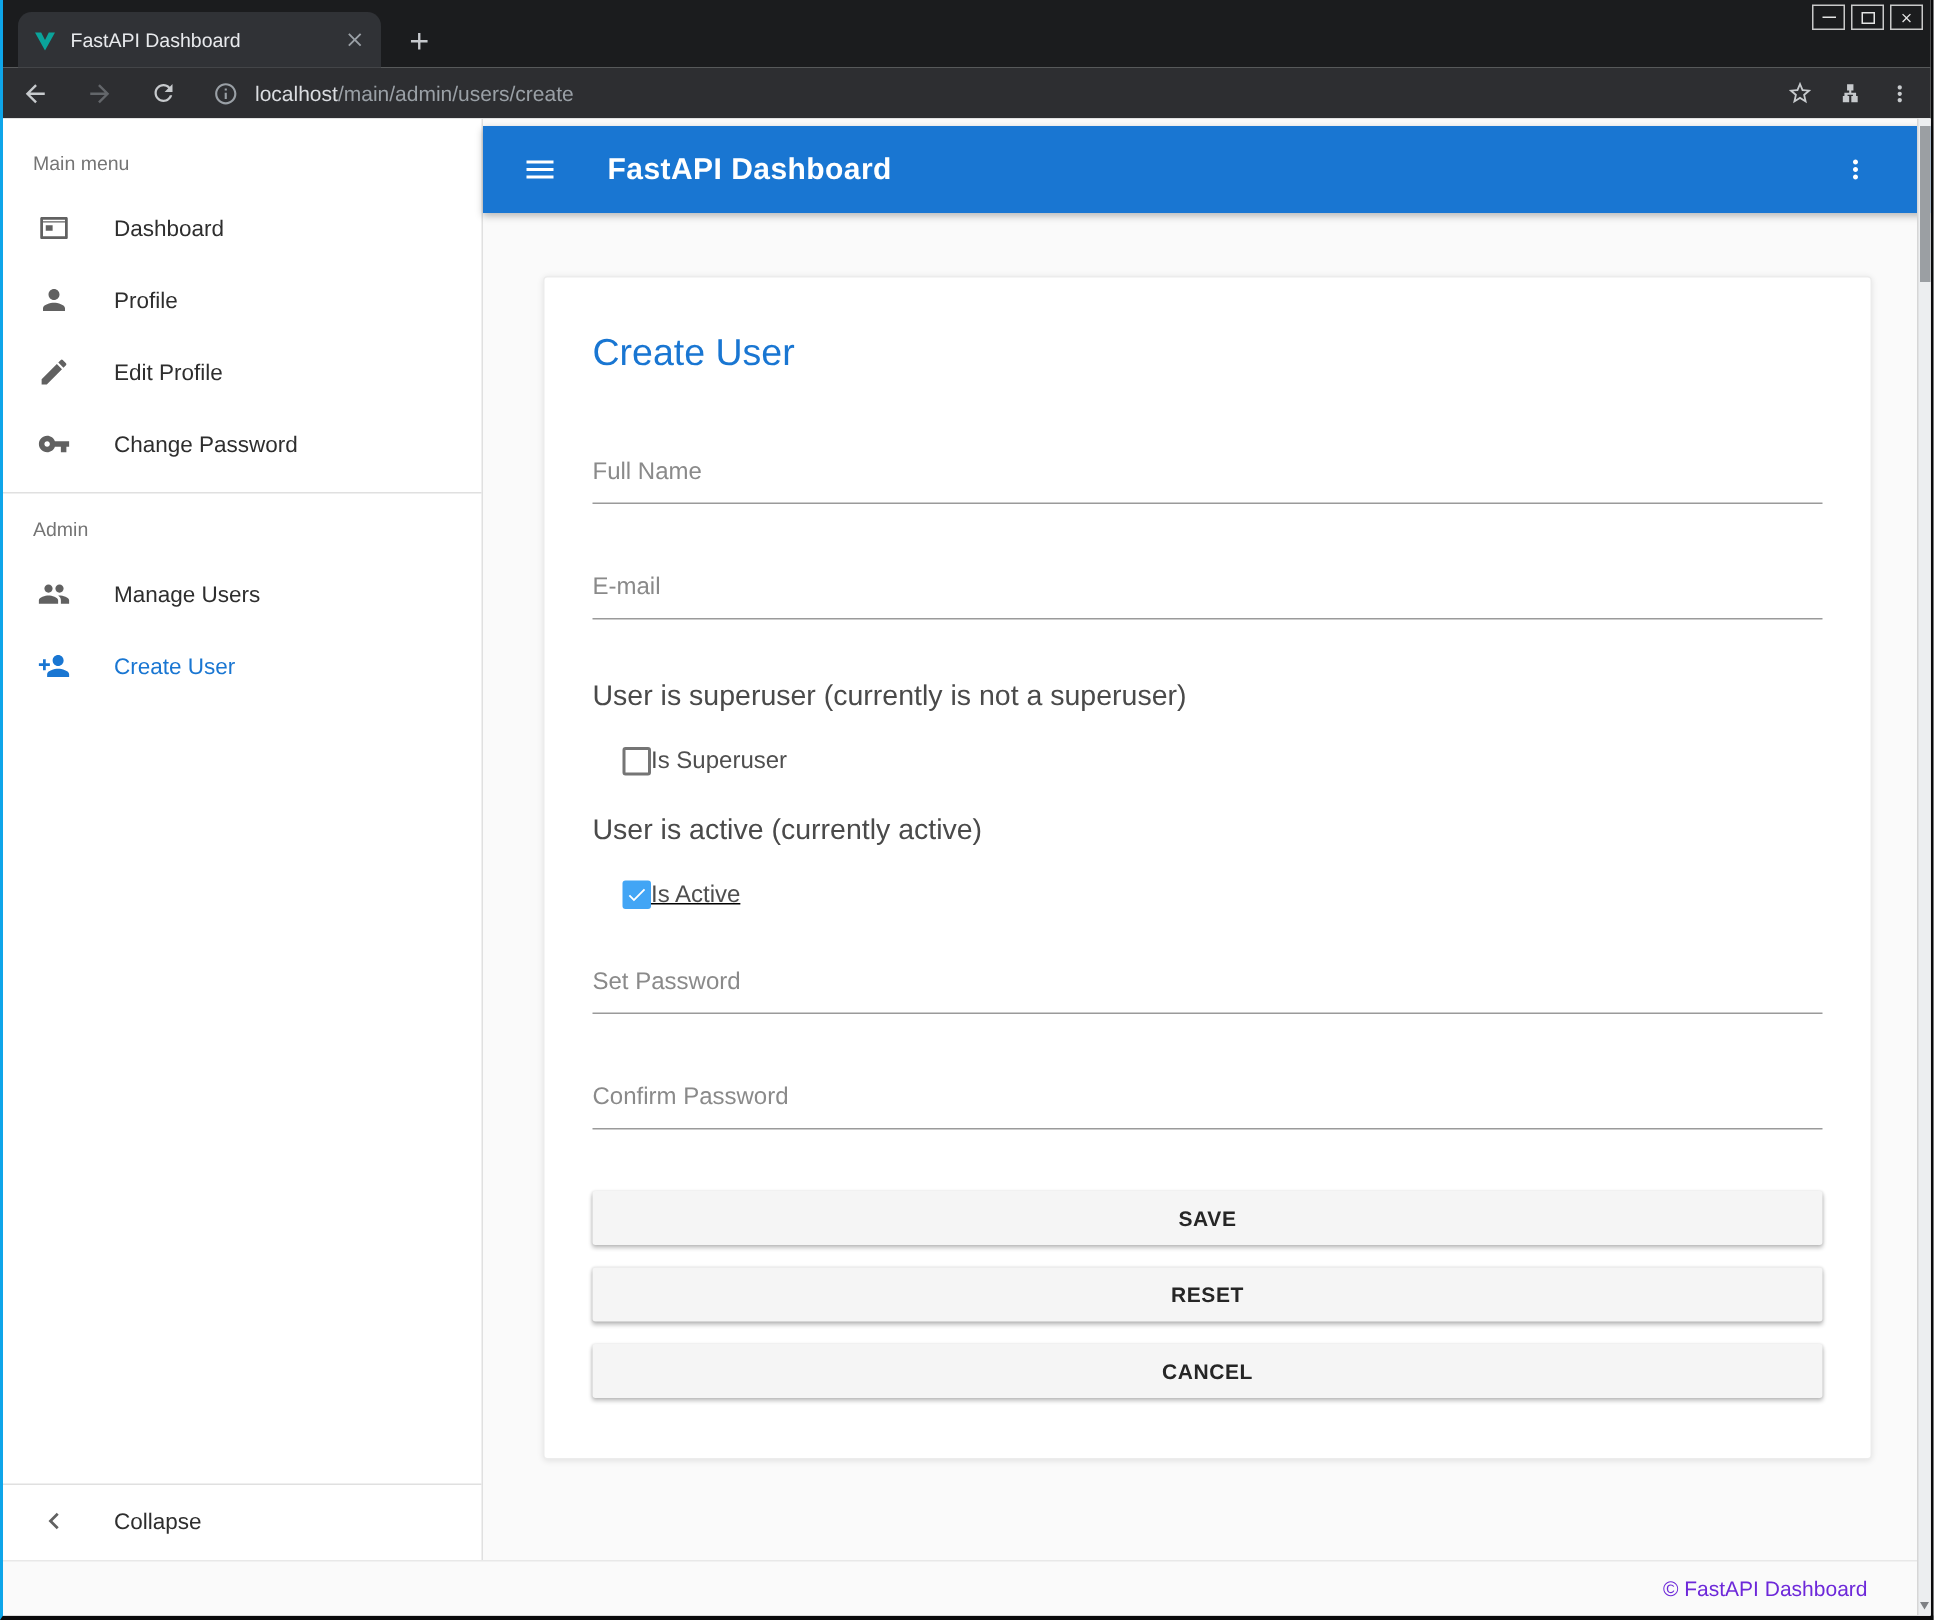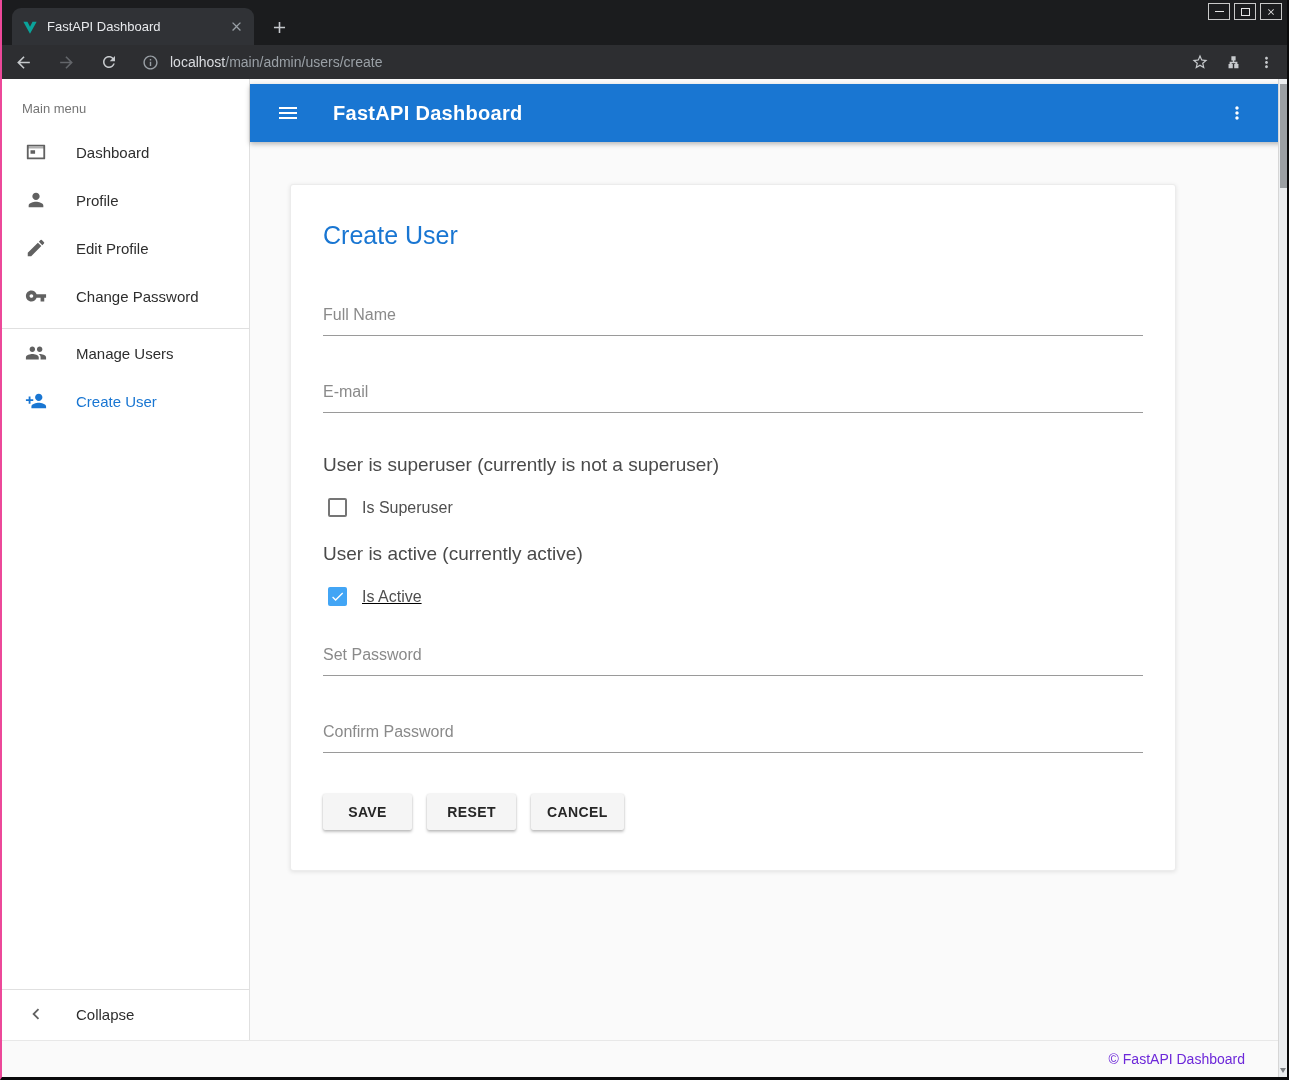--- a/index.html
+++ b/index.html
@@ -1,20 +1,20 @@
 <!DOCTYPE html>
 <html><head>
 <meta charset="utf-8">
 <style>
   * { margin:0; padding:0; box-sizing:border-box; }
   html,body { width:1289px; height:1080px; overflow:hidden; }
   body { font-family:"Liberation Sans", sans-serif; background:#101112; }
 
   .window { width:1289px; height:1080px; display:flex; flex-direction:column;
-            border-left:2px solid #ec4899; border-right:2px solid #0a0a0b; border-bottom:3px solid #0a0a0b; background:#fff; }
+            border-left:2px solid #0ea5e9; border-right:2px solid #0a0a0b; border-bottom:3px solid #0a0a0b; background:#fff; }
 
   
   .tabbar { height:45px; background:#1b1c1e; display:flex; align-items:flex-end; position:relative; flex:0 0 auto; }
   .tab { margin-left:10px; width:242px; height:37px; background:#303236; border-radius:9px 9px 0 0;
          display:flex; align-items:center; padding:0 10px; gap:9px; cursor:pointer; }
   .tab-title { color:#e8eaed; font-size:13px; flex:1; white-space:nowrap; overflow:hidden; }
   .icon { display:inline-flex; align-items:center; justify-content:center; }
   .icon svg { display:block; }
   .newtab { align-self:center; margin-top:10px; margin-left:16px; cursor:pointer; }
   .win-controls { position:absolute; top:3px; right:5px; display:flex; gap:4px; }
@@ -28,21 +28,21 @@
   .url-text { font-size:14px; }
   .url-host { color:#dadce0; }
   .url-path { color:#9aa0a6; }
   .addr-right { display:flex; align-items:center; gap:16px; }
 
   
   .page-area { flex:1; display:flex; flex-direction:column; position:relative; min-height:0; background:#fafafa; }
   .app-body { flex:1; display:flex; min-height:0; }
 
   
-  .sidebar { width:248px; background:#fff; border-right:1px solid #e0e0e0; display:flex; flex-direction:column; flex:0 0 auto; }
+  .sidebar { width:320px; background:#fff; border-right:1px solid #e0e0e0; display:flex; flex-direction:column; flex:0 0 auto; }
   .side-scroll { flex:1; padding-top:6px; }
   .section-label { color:#757575; font-size:13px; padding:16px 20px 12px; }
   .side-item { height:48px; display:flex; align-items:center; padding-left:23px; gap:29px; font-size:15px; color:#2e2e2e; cursor:pointer; }
   .side-item .icon svg { fill:#616161; }
   .side-item.active { color:#1976d2; }
   .side-item.active .icon svg { fill:#1976d2; }
   .divider { border-top:1px solid #e0e0e0; }
   .side-bottom { flex:0 0 auto; padding-bottom:2px; }
 
   
@@ -57,29 +57,29 @@
   .card { width:886px; margin:42px 0 0 40px; background:#fff; border:1px solid #ececec; border-radius:3px;
           box-shadow:0 1px 4px rgba(0,0,0,0.10); padding:36px 32px 40px; }
   .card-title { color:#1976d2; font-size:25px; font-weight:normal; margin-bottom:50px; }
 
   .field { margin-bottom:41px; }
   .field input { width:100%; border:none; outline:none; border-bottom:1px solid #9a9a9a; background:transparent;
                  font-family:inherit; font-size:16px; color:#333; padding:6px 0 11px; }
   .field input::placeholder { color:#8a8a8a; opacity:1; }
 
   .hint { font-size:19px; color:#4a4a4a; margin-bottom:22px; }
-  .check-row { display:flex; align-items:center; gap:15px; margin:0 0 26px 5px; cursor:pointer; }
+  .check-row { display:flex; align-items:center; margin:0 0 26px 20px; cursor:pointer; }
   .checkbox { width:19px; height:19px; border:2px solid #757575; border-radius:2px; background:#fff;
               display:flex; align-items:center; justify-content:center; flex:0 0 auto; }
   .checkbox.checked { border:none; background:#42a5f5; }
   .checkbox.checked svg { fill:#fff; }
   .check-label { font-size:16px; color:#4f4f4f; }
   .gap-lg { margin-bottom:34px;text-decoration:underline; }
 
-  .btn-row { display:flex; gap:15px; margin-top:28px; }
+  .btn-row { display:flex; gap:15px; margin-top:28px;flex-direction:column; }
   .btn { min-width:89px; height:36px; background:#f5f5f5; border:none; border-radius:2px; cursor:pointer;
          box-shadow:0 2px 3px rgba(0,0,0,0.24), 0 0 2px rgba(0,0,0,0.12);
          font-family:inherit; font-size:14px; font-weight:bold; letter-spacing:.4px; color:#262626; padding:0 16px; }
 
   .footer { flex:0 0 auto; height:37px; background:#fafafa; border-top:1px solid #e8e8e8;
             display:flex; align-items:center; justify-content:flex-end; padding-right:42px; font-size:14px; color:#6d28d9; }
 
   
   .scrollbar { position:absolute; top:0; right:0; bottom:0; width:9px; background:#eceef0; border-left:1px solid #d6d6d6; z-index:10; }
   .scroll-thumb { position:absolute; top:5px; left:1px; width:7px; height:104px; background:#9b9fa3; cursor:grab; }
@@ -208,20 +208,21 @@
             <span class="icon">
               <svg width="22" height="22" viewBox="0 0 24 24">
                   <path d="M12.65 10C11.83 7.67 9.61 6 7 6c-3.31 0-6 2.69-6 6s2.69 6 6 6c2.61 0 4.83-1.67 5.65-4H17v4h4v-4h2v-4H12.65zM7 14c-1.1 0-2-.9-2-2s.9-2 2-2 2 .9 2 2-.9 2-2 2z"></path>
                 </svg>
             </span>
             <span>Change Password</span>
           </div>
 
           <div class="divider" style="margin-top:8px"></div>
 
+          <div class="section-label">Admin</div>
 
           <div class="side-item">
             <span class="icon">
               <svg width="22" height="22" viewBox="0 0 24 24">
                   <path d="M16 11c1.66 0 2.99-1.34 2.99-3S17.66 5 16 5c-1.66 0-3 1.34-3 3s1.34 3 3 3zm-8 0c1.66 0 2.99-1.34 2.99-3S9.66 5 8 5C6.34 5 5 6.34 5 8s1.34 3 3 3zm0 2c-2.33 0-7 1.17-7 3.5V19h14v-2.5c0-2.33-4.67-3.5-7-3.5zm8 0c-.29 0-.62.02-.97.05 1.16.84 1.97 1.97 1.97 3.45V19h6v-2.5c0-2.33-4.67-3.5-7-3.5z"></path>
                 </svg>
             </span>
             <span>Manage Users</span>
           </div>
 

